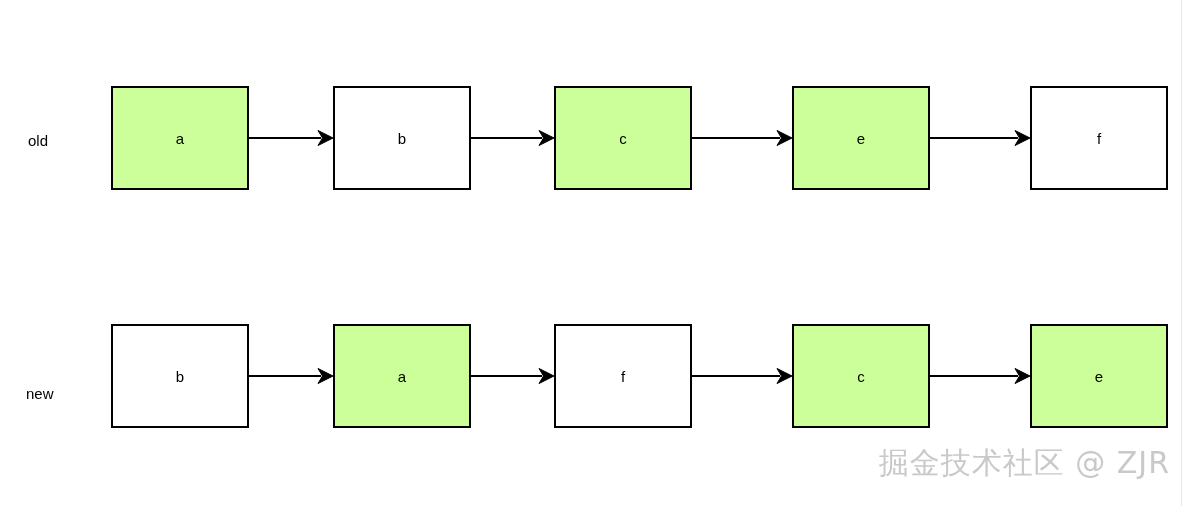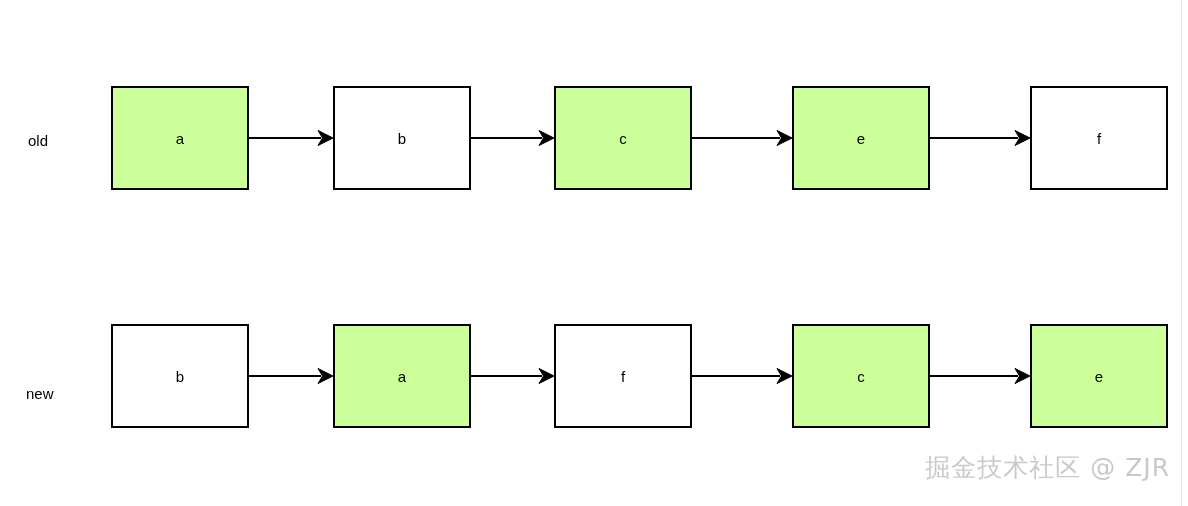--- a/index.html
+++ b/index.html
@@ -59,21 +59,21 @@
     font-size: 15px;
     color: #000000;
     line-height: 1;
     font-family: "Liberation Sans", sans-serif;
   }
 
   .watermark {
     position: absolute;
     right: 18px;
     bottom: 22px;
-    font-size: 25px;
+    font-size: 30px;
     color: #c9c9c9;
     letter-spacing: 1px;
     white-space: nowrap;
     font-family: "DejaVu Sans", sans-serif;
     text-align: center;
   }
 </style>
 </head>
 <body>
 

